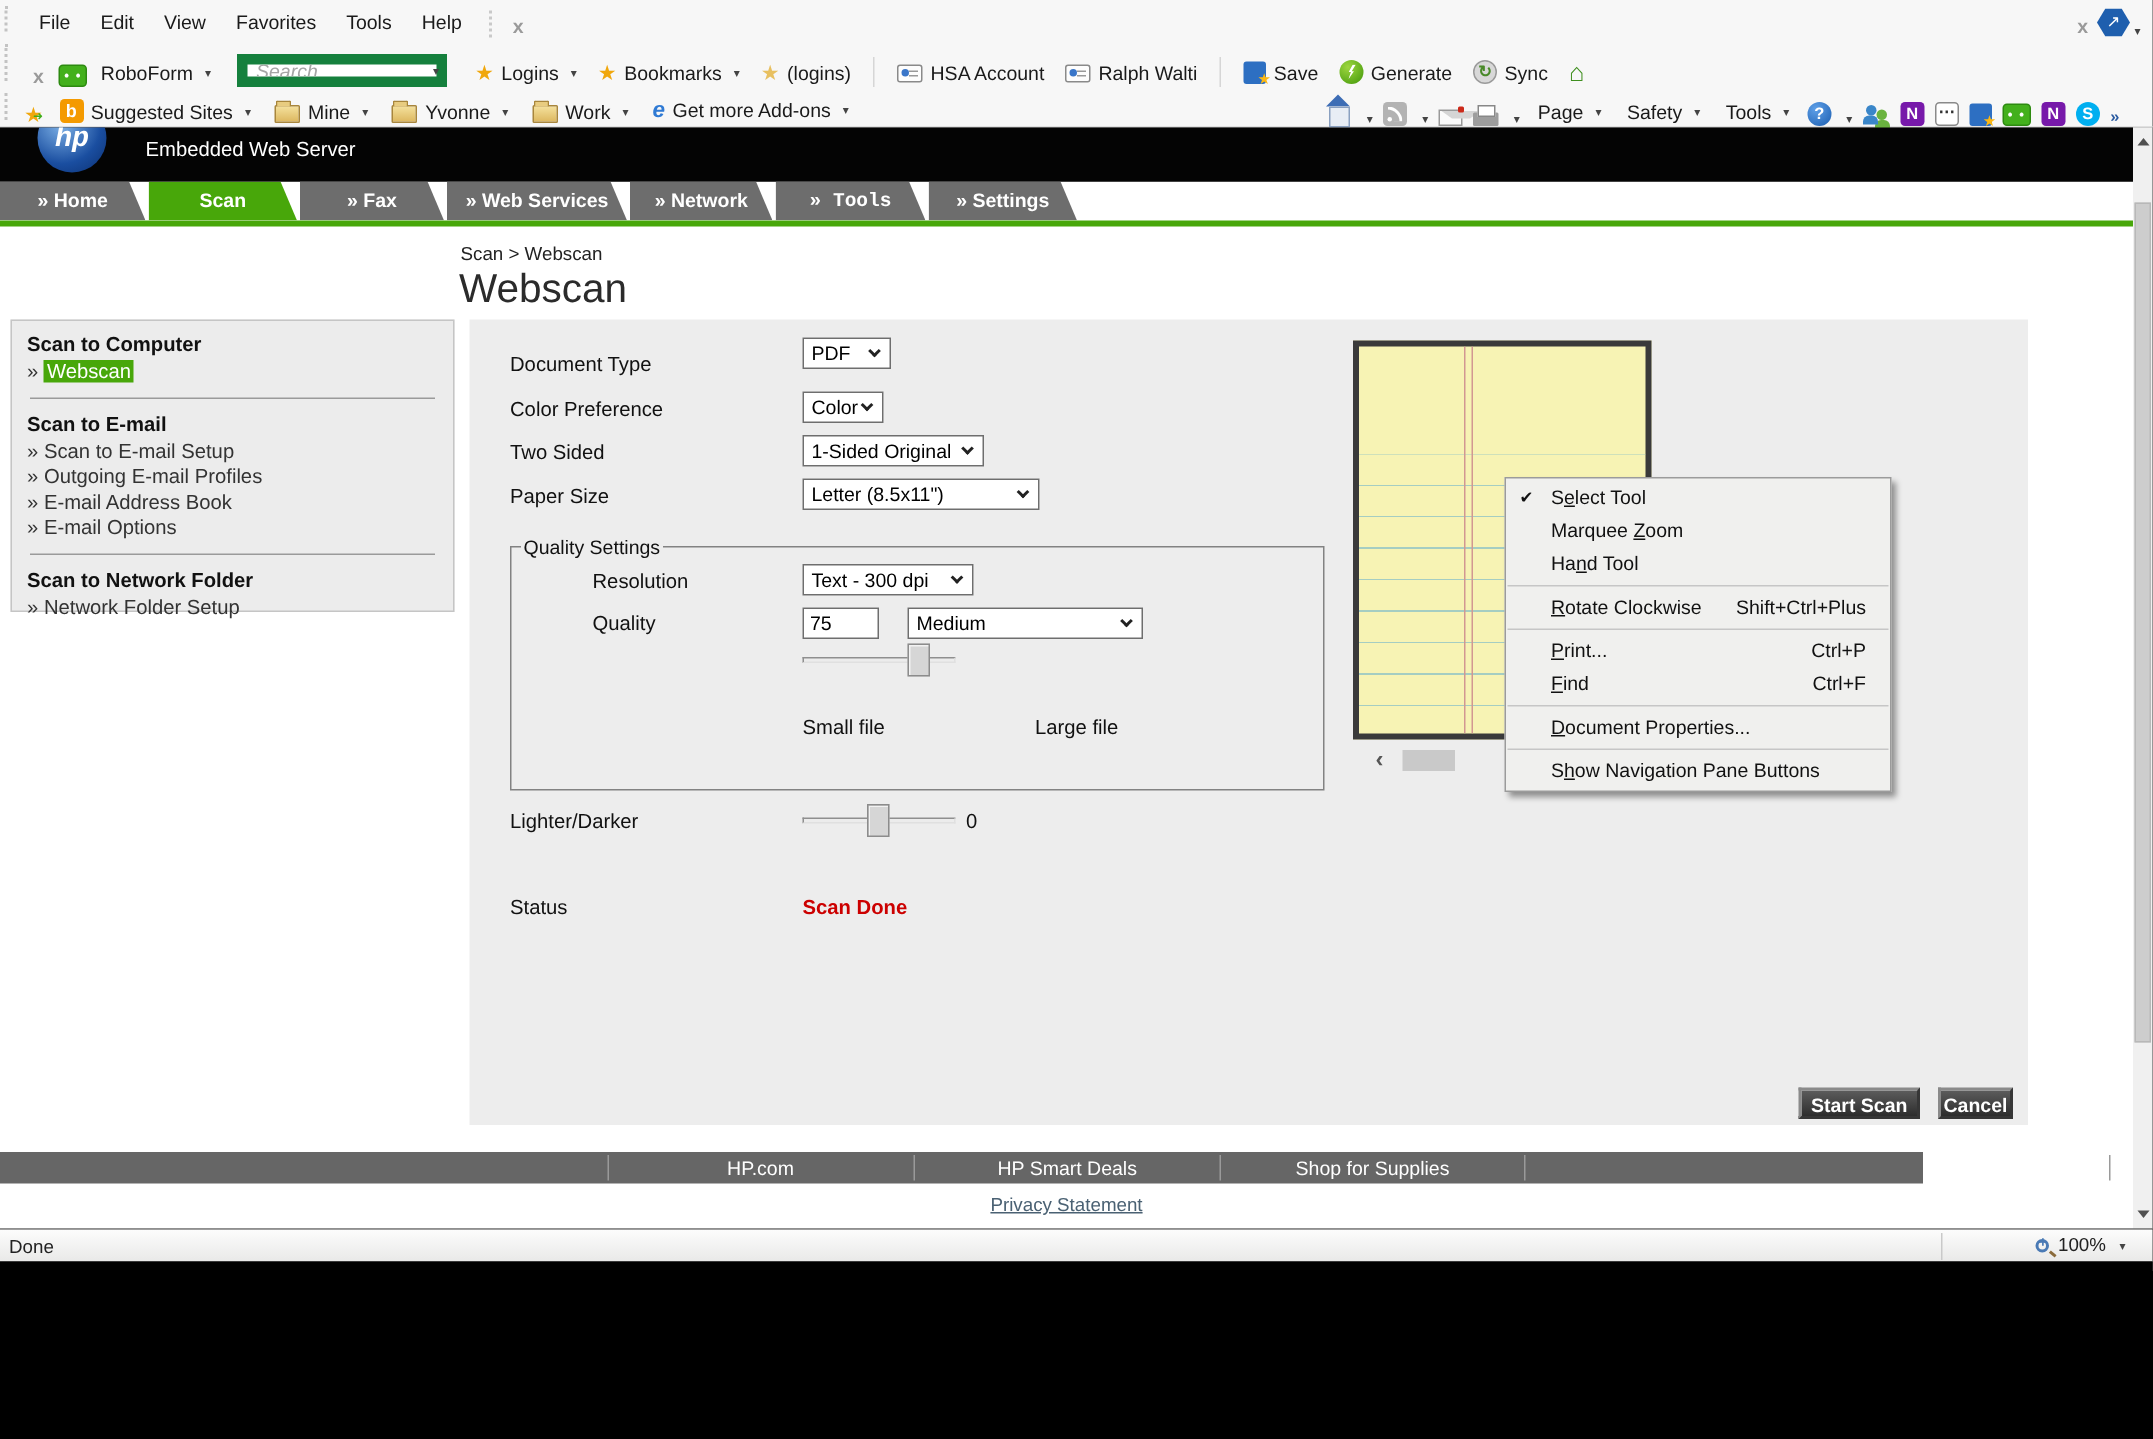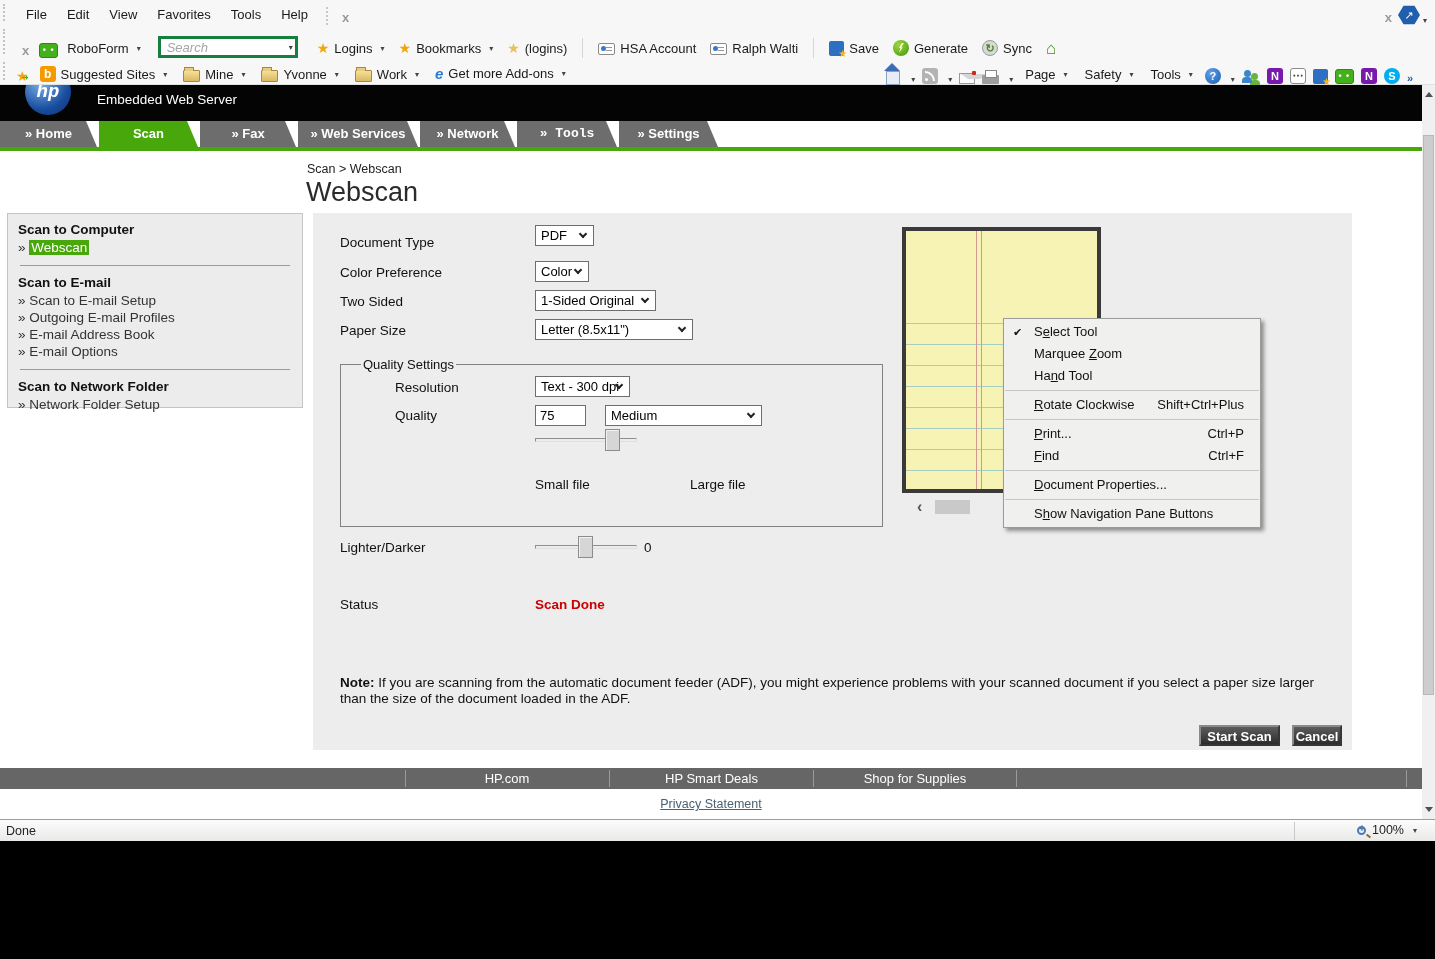--- a/index.html
+++ b/index.html
@@ -36,21 +36,21 @@
                    background:#999; box-shadow:0 3px 0 #999; }
   .floppy { width:15px; height:15px; background:#2d6fc2; border-radius:2px; }
   .floppy::before { content:"★"; position:absolute; right:-3px; bottom:-3px; color:#fdb813; font-size:10px; }
   .gen-circle { width:16px; height:16px; border-radius:50%; background:radial-gradient(circle at 35% 30%,#9ed63f,#3f9608); }
   .gen-circle::before { content:""; position:absolute; left:6px; top:3px; width:5px; height:10px; background:#fff;
                         clip-path:polygon(60% 0,100% 0,45% 45%,75% 45%,0 100%,35% 50%,5% 50%); }
   .sync-circle { width:16px; height:16px; border-radius:50%; background:#d8d8d8; border:1px solid #9a9a9a;
                  color:#4a8a2a; font-size:11px; line-height:14px; text-align:center; font-weight:bold;}
   .home-green { color:#3f8f1f; font-size:17px; line-height:15px; }
   .search-wrap { position:relative; display:inline-block; }
-  .search-input { width:140px; height:22px; border:3px solid #15803d; font-size:13px; padding:0 18px 0 6px;
+  .search-input { width:140px; height:22px; border:7px solid #15803d; font-size:13px; padding:0 18px 0 6px;
                   font-family:"Liberation Sans", sans-serif; color:#333; background:#fff; }
   .search-input::placeholder { color:#a5a5a5; font-style:italic; }
   .search-caret { position:absolute; right:5px; top:7px; font-size:8px; color:#444; }
   .star-add { color:#f0a70c; font-size:14px; }
   .star-add::after { content:"➜"; position:absolute; left:6px; top:5px; color:#3fae19; font-size:8px; }
   .bing { width:16px; height:16px; background:#f49a00; border-radius:3px; color:#fff; font-weight:bold;
           font-size:12px; text-align:center; line-height:16px; }
   .folder { width:17px; height:12px; background:linear-gradient(#f4e09c,#ddb860); border:1px solid #a8863c;
             border-radius:1px; margin-top:3px;}
   .folder::before { content:""; position:absolute; top:-4px; left:0; width:8px; height:3px;
@@ -114,21 +114,21 @@
   #panel { position:absolute; left:313px; top:213px; width:1039px; height:537px; background:#ededed; }
   .flabel { position:absolute; font-size:13.5px; color:#111; }
   .sel { position:absolute; height:21px; background:#fff; border:1px solid #6e6e6e; font-size:13px;
          line-height:19px; padding:0 20px 0 5px; color:#000; cursor:default; white-space:nowrap;}
   .sel .chev { position:absolute; right:7px; top:5px; width:6px; height:6px;
                border-right:2px solid #222; border-bottom:2px solid #222; transform:rotate(45deg); }
   .txt { position:absolute; height:21px; background:#fff; border:1px solid #6e6e6e; font-size:13px;
          padding:0 4px; font-family:"Liberation Sans", sans-serif; color:#000; }
   fieldset#quality-fs { position:absolute; left:27px; top:144px; width:543px; height:170px;
                         border:1px solid #828282; }
-  fieldset#quality-fs legend { font-size:13px; color:#111; margin-left:20px; padding:0 2px; }
+  fieldset#quality-fs legend { font-size:13px; color:#111; margin-left:6px; padding:0 2px; }
   .slider-track { position:absolute; width:102px; height:4px; background:#ececec;
                   border:1px solid #8f8f8f; border-right-color:#e0e0e0; border-bottom-color:#e0e0e0; }
   .slider-thumb { position:absolute; width:15px; height:22px; background:#d6d6d6;
                   border:1px solid #8c8c8c; box-shadow:inset 1px 1px 0 #f2f2f2; cursor:pointer; }
   .red { color:#cc0000; font-weight:bold; }
   #note { position:absolute; left:27px; top:462px; width:980px; font-size:13.5px; color:#111; line-height:16px; }
   .hp-btn { position:absolute; height:21px; background:linear-gradient(#5c5c5c,#2d2d2d); color:#fff;
             font-weight:bold; font-size:13px; text-align:center; line-height:19px;
             border:2px outset #8a8a8a; cursor:pointer; }
 
@@ -146,21 +146,21 @@
   #ctx { position:absolute; left:1003px; top:318px; width:258px; background:#f0f0ee;
          border:1px solid #9b9b9b; box-shadow:3px 3px 4px rgba(0,0,0,0.4); padding:2px 0; z-index:50; }
   .ctx-item { position:relative; height:22px; line-height:22px; font-size:13px; color:#111;
               padding-left:30px; cursor:pointer; white-space:nowrap;}
   .ctx-item .mn { text-decoration:underline; }
   .ctx-check { position:absolute; left:9px; top:0; font-size:11px; }
   .ctx-sc { position:absolute; right:16px; top:0; }
   .ctx-sep { border-top:1px solid #c6c6c6; margin:3px 1px; }
 
   
-  #footer-bar { position:absolute; top:768px; left:0; width:1422px; height:21px; background:#666; }
+  #footer-bar { position:absolute; top:768px; left:0; width:1282px; height:21px; background:#666; }
   .f-cell { position:absolute; top:0; height:21px; color:#fff; font-size:13px; text-align:center;
             line-height:21px; cursor:pointer; }
   .f-sep { position:absolute; top:2px; height:17px; border-left:1px solid #9a9a9a; }
   #privacy { position:absolute; top:794px; left:0; width:1422px; text-align:center; }
   #privacy a { color:#4a6173; font-size:12.5px; text-decoration:underline; cursor:pointer; }
 
   
   #vscroll { position:absolute; left:1422px; top:85px; width:13px; height:734px; background:#f0f0f0; }
   .vs-arrow { position:absolute; left:3px; width:0; height:0; border-left:4px solid transparent; border-right:4px solid transparent; }
   #vs-up { top:7px; border-bottom:5px solid #505050; }
@@ -391,44 +391,41 @@
 
   <div class="flabel" style="left:27px; top:110px;">Paper Size</div>
   <div class="sel" style="left:222px; top:106px; width:158px;">
     <span>Letter (8.5x11")</span><span class="chev"></span>
   </div>
 
   <fieldset id="quality-fs">
     <legend>Quality Settings</legend>
   </fieldset>
   <div class="flabel" style="left:82px; top:167px;">Resolution</div>
-  <div class="sel" style="left:222px; top:163px; width:95px;">
+  <div class="sel" style="left:222px; top:163px; width:114px;">
     <span>Text - 300 dpi</span><span class="chev"></span>
   </div>
   <div class="flabel" style="left:82px; top:195px;">Quality</div>
   <input class="txt" style="left: 222px; top: 192px; width: 51px;" value="75">
   <div class="sel" style="left:292px; top:192px; width:157px;">
     <span>Medium</span><span class="chev"></span>
   </div>
   <div class="slider-track" style="left:222px; top:225px;"></div>
   <div class="slider-thumb" style="left:292px; top:216px;"></div>
   <div class="flabel" style="left:222px; top:264px;">Small file</div>
   <div class="flabel" style="left:377px; top:264px;">Large file</div>
 
   <div class="flabel" style="left:27px; top:327px;">Lighter/Darker</div>
   <div class="slider-track" style="left:222px; top:332px;"></div>
   <div class="slider-thumb" style="left:265px; top:323px;"></div>
   <div class="flabel" style="left:331px; top:327px;">0</div>
 
   <div class="flabel" style="left:27px; top:384px;">Status</div>
   <div class="flabel red" style="left:222px; top:384px;">Scan Done</div>
 
-  <div id="note">
-    <b>Note:</b><span> If you are scanning from the automatic document feeder (ADF), you might experience problems with your scanned document if you select a paper size larger than the size of the document loaded in the ADF.</span>
-  </div>
 
   <div class="hp-btn" style="left:886px; top:512px; width:81px;">Start Scan</div>
   <div class="hp-btn" style="left:979px; top:512px; width:50px;">Cancel</div>
 </div>
 
 <div id="preview">
   <div id="pad-lines"></div>
   <div id="pad-margin"></div>
 </div>
 <div id="hscroll-arrow">‹</div>

